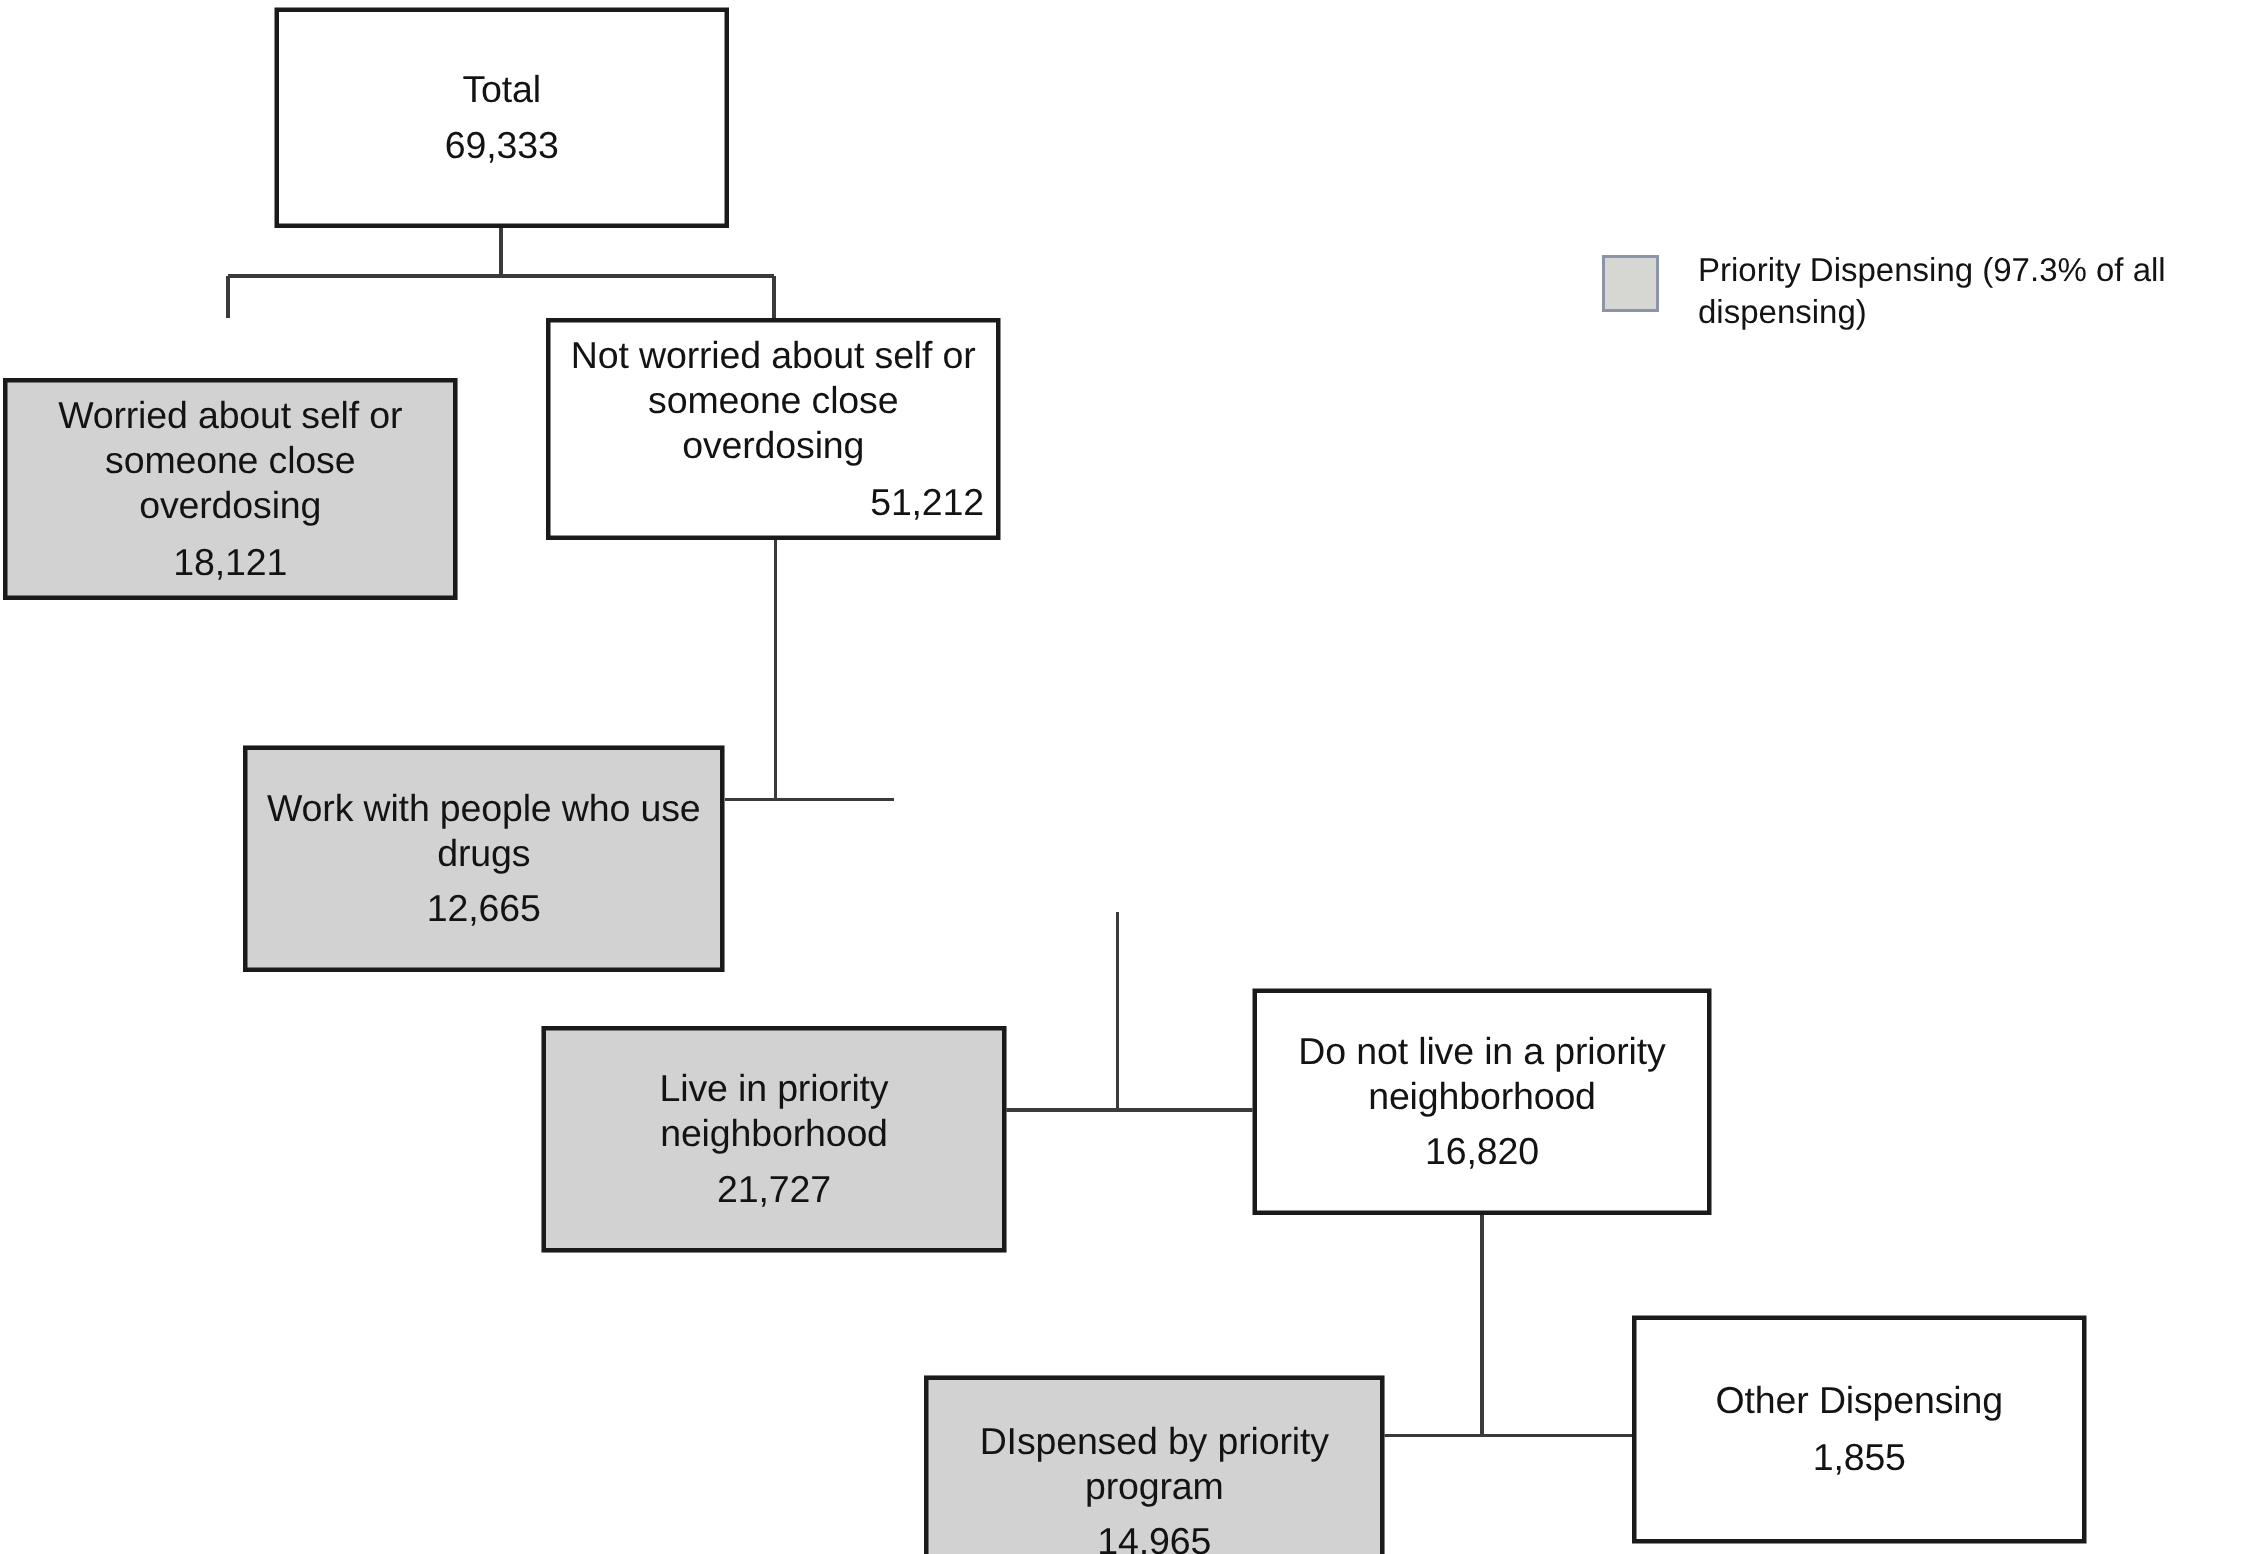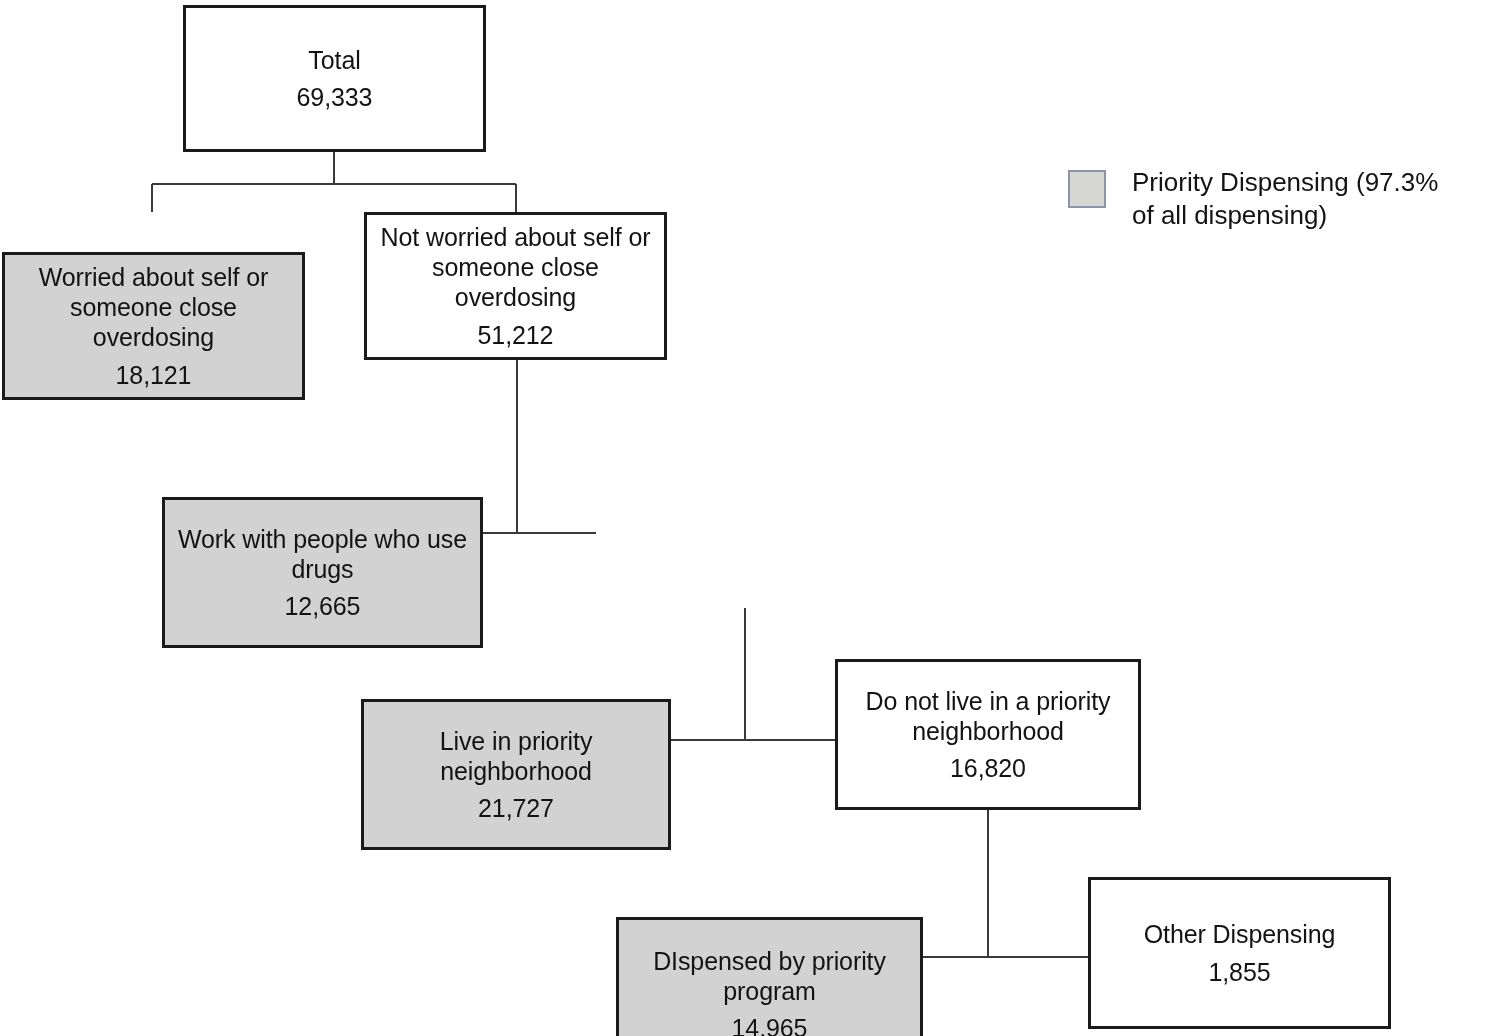--- a/index.html
+++ b/index.html
@@ -59,21 +59,21 @@
     box-sizing: border-box;
     width: 38px;
     height: 38px;
     flex: 0 0 38px;
     background: #d6d6d2;
     border: 2px solid #8c94a8;
     margin-top: 4px;
   }
   #legend-text {
     margin-left: 26px;
-    font-size: 26px;
+    font-size: 22px;
     line-height: 1.26;
     color: #131313;
     max-width: 330px;
   }
 </style>
 </head>
 <body>
 
 <div id="chart-root">
 
@@ -99,32 +99,32 @@
   <div class="node-box fill-white" style="left:183px; top:5px; width:303px; height:147px;">
     <span class="node-label">Total</span>
     <span class="node-value">69,333</span>
   </div>
 
   <div class="node-box fill-gray" style="left:2px; top:212px; width:303px; height:148px;">
     <span class="node-label">Worried about self or someone close overdosing</span>
     <span class="node-value">18,121</span>
   </div>
 
-  <div class="node-box fill-white" style="left:364px; top:212px; width:303px; height:148px;">
+  <div class="node-box fill-white" style="left:364px; top:212px; width:303px; height:148px;align-items:flex-end;">
     <span class="node-label">Not worried about self or someone close overdosing</span>
     <span class="node-value">51,212</span>
   </div>
 
   <div class="node-box fill-gray" style="left:162px; top:457px; width:321px; height:151px;">
     <span class="node-label">Work with people who use drugs</span>
     <span class="node-value">12,665</span>
   </div>
 
 
-  <div class="node-box fill-gray" style="left:361px; top:659px; width:310px; height:151px;">
+  <div class="node-box fill-gray" style="left:361px; top:644px; width:310px; height:151px;">
     <span class="node-label">Live in priority neighborhood</span>
     <span class="node-value">21,727</span>
   </div>
 
   <div class="node-box fill-white" style="left:835px; top:659px; width:306px; height:151px;">
     <span class="node-label">Do not live in a priority neighborhood</span>
     <span class="node-value">16,820</span>
   </div>
 
   <div class="node-box fill-gray" style="left:616px; top:877px; width:307px; height:155px;">

